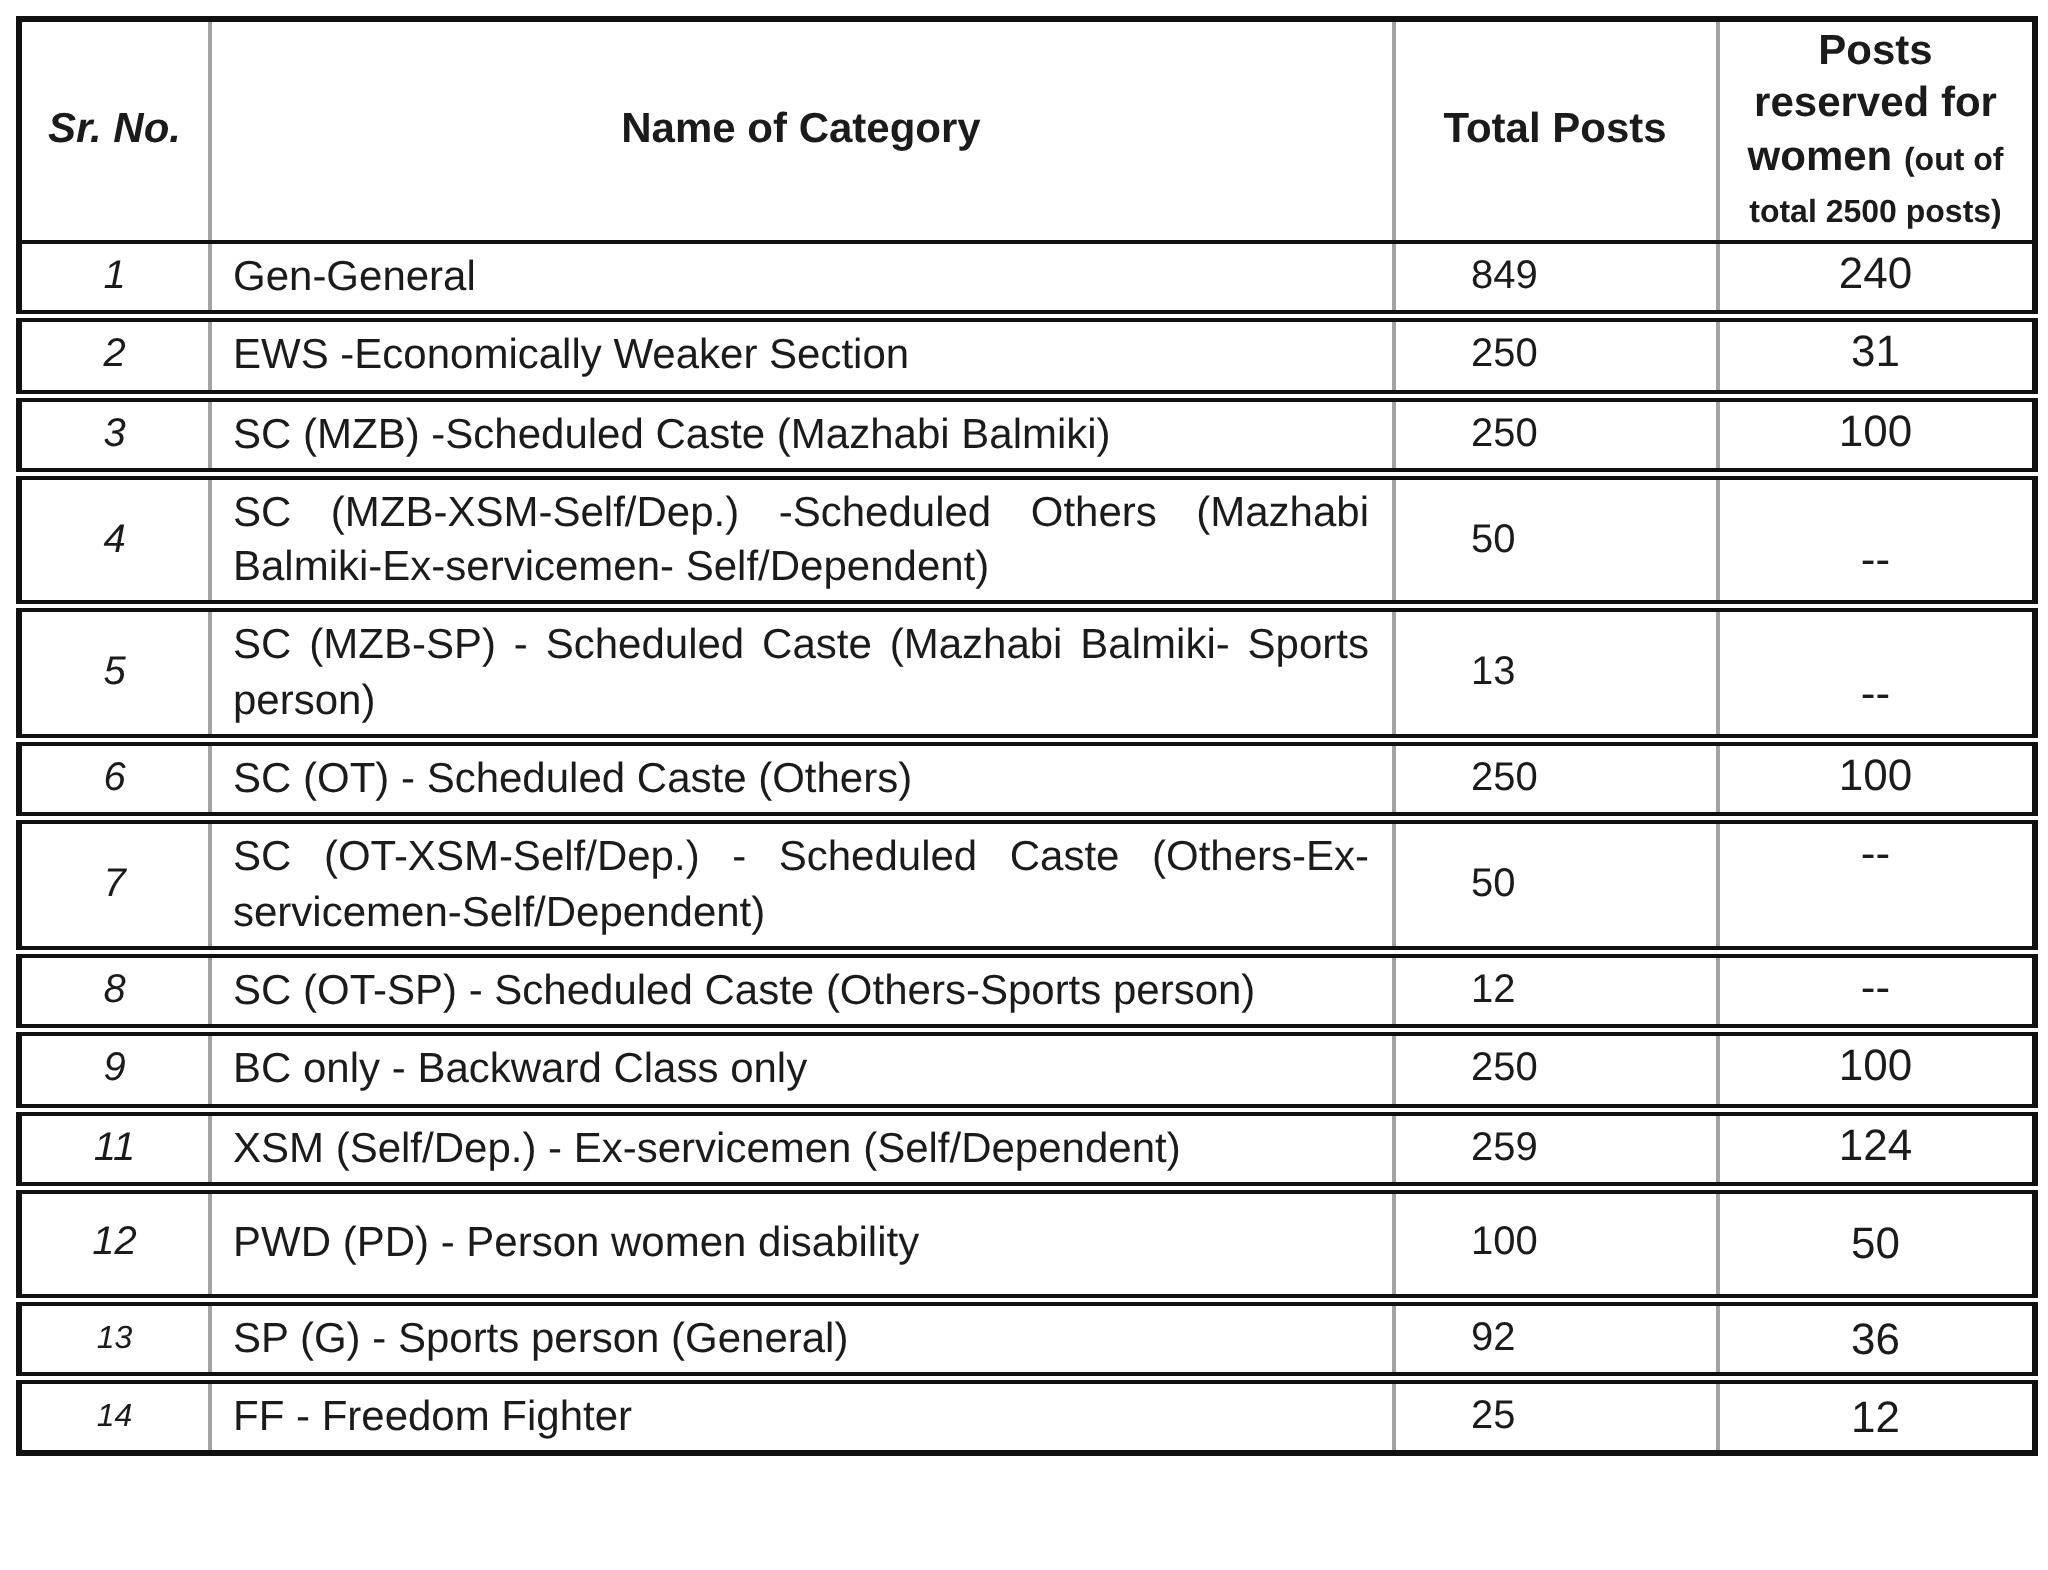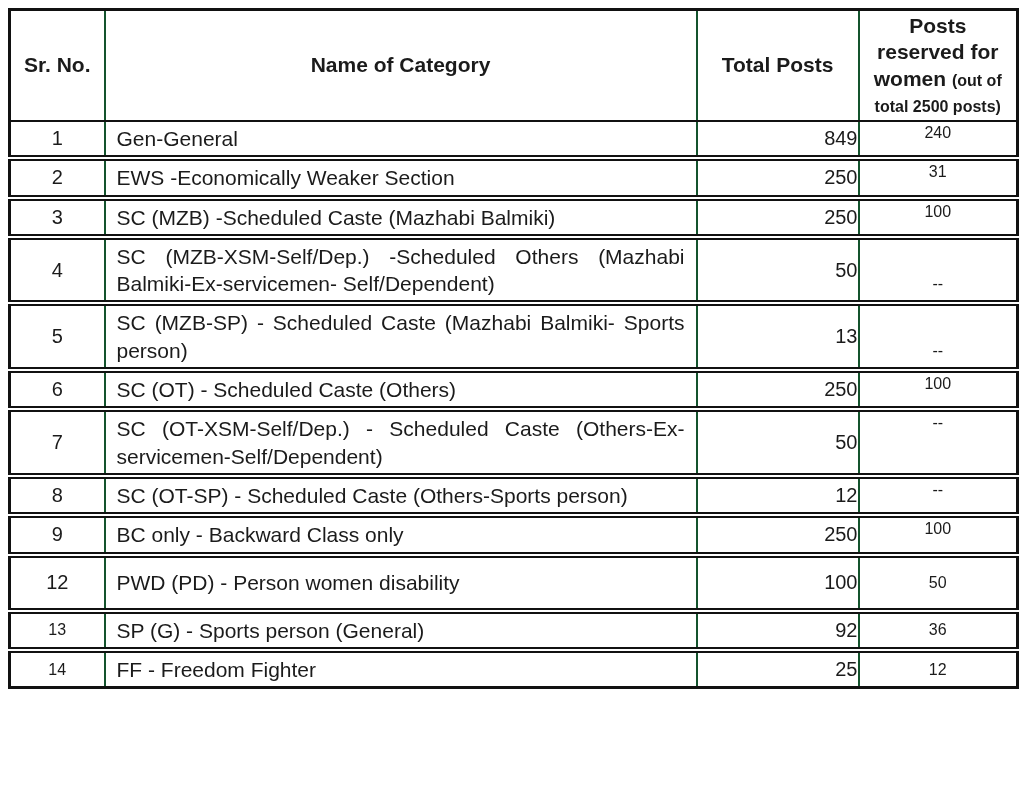--- a/index.html
+++ b/index.html
@@ -17,22 +17,22 @@
     width: 1008px;
     border-collapse: collapse;
     border: 3px solid #111;
     table-layout: fixed;
   }
   col.c-sr    { width: 95px; }
   col.c-cat   { width: 592px; }
   col.c-tot   { width: 162px; }
   col.c-wom   { width: 159px; }
 
-  th, td { border-left: 2px solid #14532d; padding: 0; }
-  th:first-child, td:first-child { border-left: none; }
+  th, td { border-left: 2px solid #a3a3a3; padding: 0; }
+  th:first-child, td:first-child { border-left: none; font-style: italic; }
 
   thead tr { height: 110px; }
   thead th {
     border-bottom: 2px solid #111;
     vertical-align: middle;
     text-align: center;
     font-weight: bold;
     font-size: 21px;
     line-height: 1.25;
     padding: 2px 6px;
@@ -42,22 +42,22 @@
   tbody td { border-top: 6px double #111; vertical-align: middle; }
   tbody tr:first-child td { border-top: 2px solid #111; }
 
   td.sr  { text-align: center; font-size: 20px; }
   td.cat {
     text-align: justify;
     padding: 3px 11px;
     font-size: 21px;
     line-height: 1.3;
   }
-  td.tot { text-align: right; font-size: 20px; }
-  td.wom { text-align: center; font-size: 16px; }
+  td.tot { text-align: left; font-size: 20px; padding-left: 38px; }
+  td.wom { text-align: center; font-size: 22px; }
 
   tr.women-top td.wom    { vertical-align: top; padding-top: 2px; }
   tr.women-bottom td.wom { vertical-align: bottom; padding-bottom: 7px; }
   tr.sr-small td.sr      { font-size: 16px; }
 </style>
 </head>
 <body>
 
 <div class="page">
   <table class="posts-table">
@@ -126,20 +126,26 @@
           <td class="cat">SC (OT-SP) - Scheduled Caste (Others-Sports person)</td>
           <td class="tot">12</td>
           <td class="wom">--</td>
         </tr>
         <tr class="women-top" style="height: 31px;">
           <td class="sr">9</td>
           <td class="cat">BC only - Backward Class only</td>
           <td class="tot">250</td>
           <td class="wom">100</td>
         </tr>
+        <tr class="women-top" style="height: 25px;">
+          <td class="sr">11</td>
+          <td class="cat">XSM (Self/Dep.) - Ex-servicemen (Self/Dependent)</td>
+          <td class="tot">259</td>
+          <td class="wom">124</td>
+        </tr>
         <tr class="" style="height: 56px;">
           <td class="sr">12</td>
           <td class="cat">PWD (PD) - Person women disability</td>
           <td class="tot">100</td>
           <td class="wom">50</td>
         </tr>
         <tr class="sr-small" style="height: 22px;">
           <td class="sr">13</td>
           <td class="cat">SP (G) - Sports person (General)</td>
           <td class="tot">92</td>

